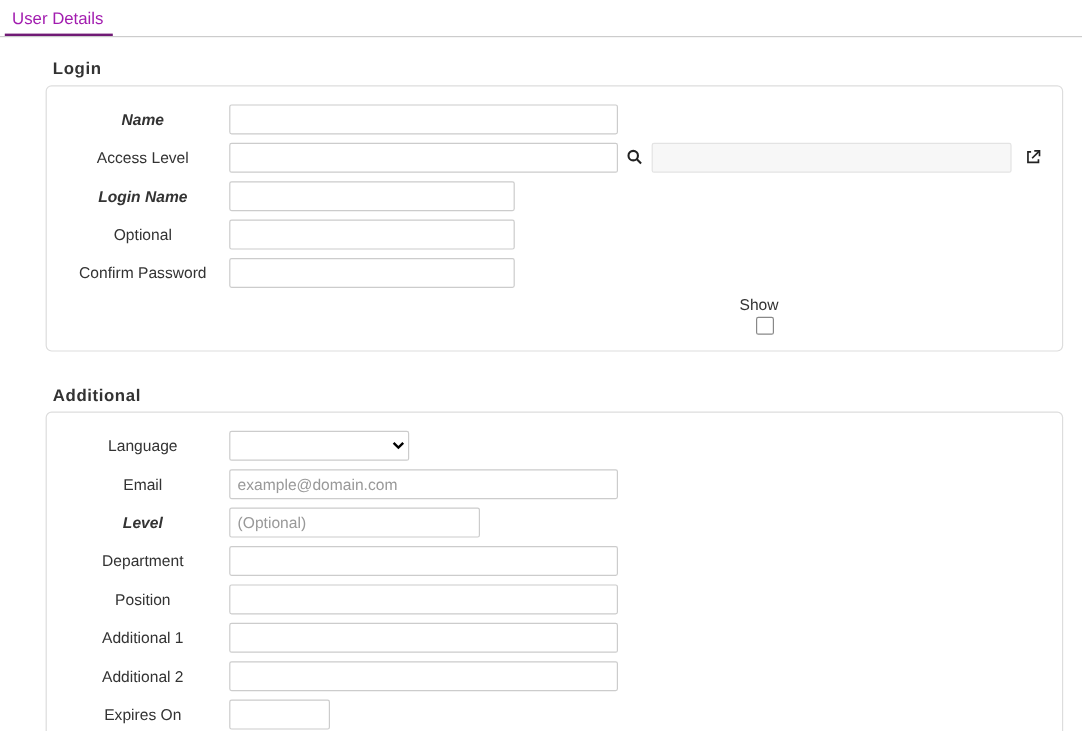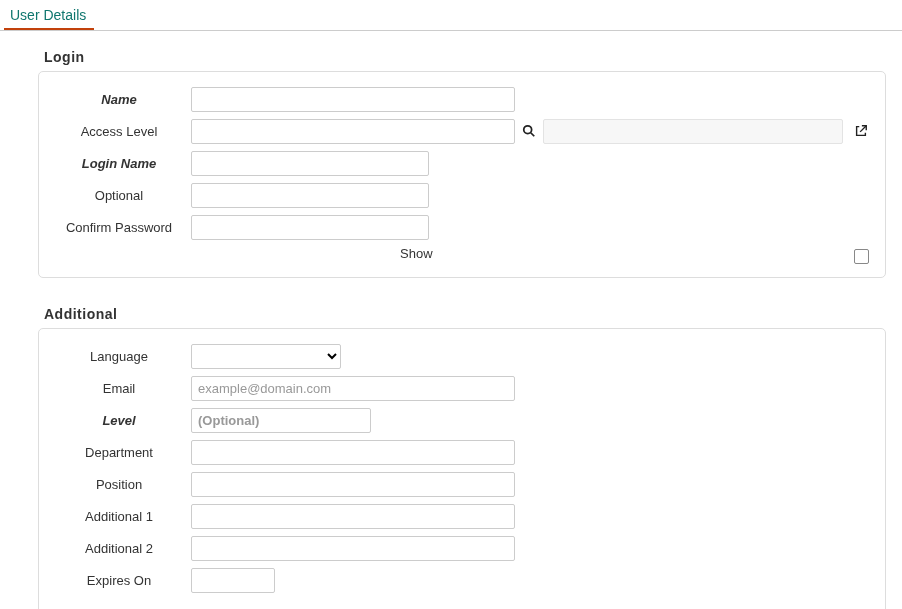--- a/index.html
+++ b/index.html
@@ -13,23 +13,23 @@
     width: 902px;
   }
   .tab-bar {
     border-bottom: 1px solid #ccc;
     padding: 4px 0 0 4px;
     margin-bottom: 18px;
   }
   .tab {
     display: inline-block;
     padding: 3px 8px 5px 6px;
-    border-bottom: 2px solid #c2410c;
+    border-bottom: 2px solid #701a75;
     font-size: 14px;
-    color: #0f766e;
+    color: #a21caf;
   }
   .section-heading {
     font-weight: bold;
     font-size: 14px;
     letter-spacing: 0.5px;
     margin: 10px 0 6px 44px;
     color: #333;
   }
   .panel {
     border: 1px solid #ddd;
@@ -65,21 +65,21 @@
     height: 25px;
     padding: 2px 6px;
     font-size: 13px;
     font-family: inherit;
     background: #fff;
   }
   input[type="text"]::placeholder { color: #999; }
   .w-lg { width: 324px; }
   .w-md { width: 238px; }
   .w-sel { width: 150px; }
-  .w-code { width: 180px; font-weight: bold; }
+  .w-code { width: 209px; }
   .w-sm { width: 84px; }
   .lookup-icon, .ext-icon {
     width: 16px; height: 16px;
     display: inline-flex; align-items:center; justify-content:center;
     cursor: pointer;
   }
   .lookup-readonly {
     height: 25px;
     border: 1px solid #e3e3e3;
     background: #f7f7f7;
@@ -92,24 +92,25 @@
     border-radius: 2px;
     display: inline-block;
     background: #fff;
     cursor: pointer;
     margin-left: 6px;
     position: relative;
     top: 3px;
   }
   .show-row {
     display: flex;
-    justify-content: space-between;
+    justify-content: flex-start;
     align-items: center;
     padding-left: 345px;
     margin-top: 2px;
+    flex-direction: column;
   }
   .show-label { font-size: 13px; color: #333; margin-right: 4px; }
 </style>
 </head>
 <body>
 
 <div class="tab-bar">
   <span class="tab">User Details</span>
 </div>
 

